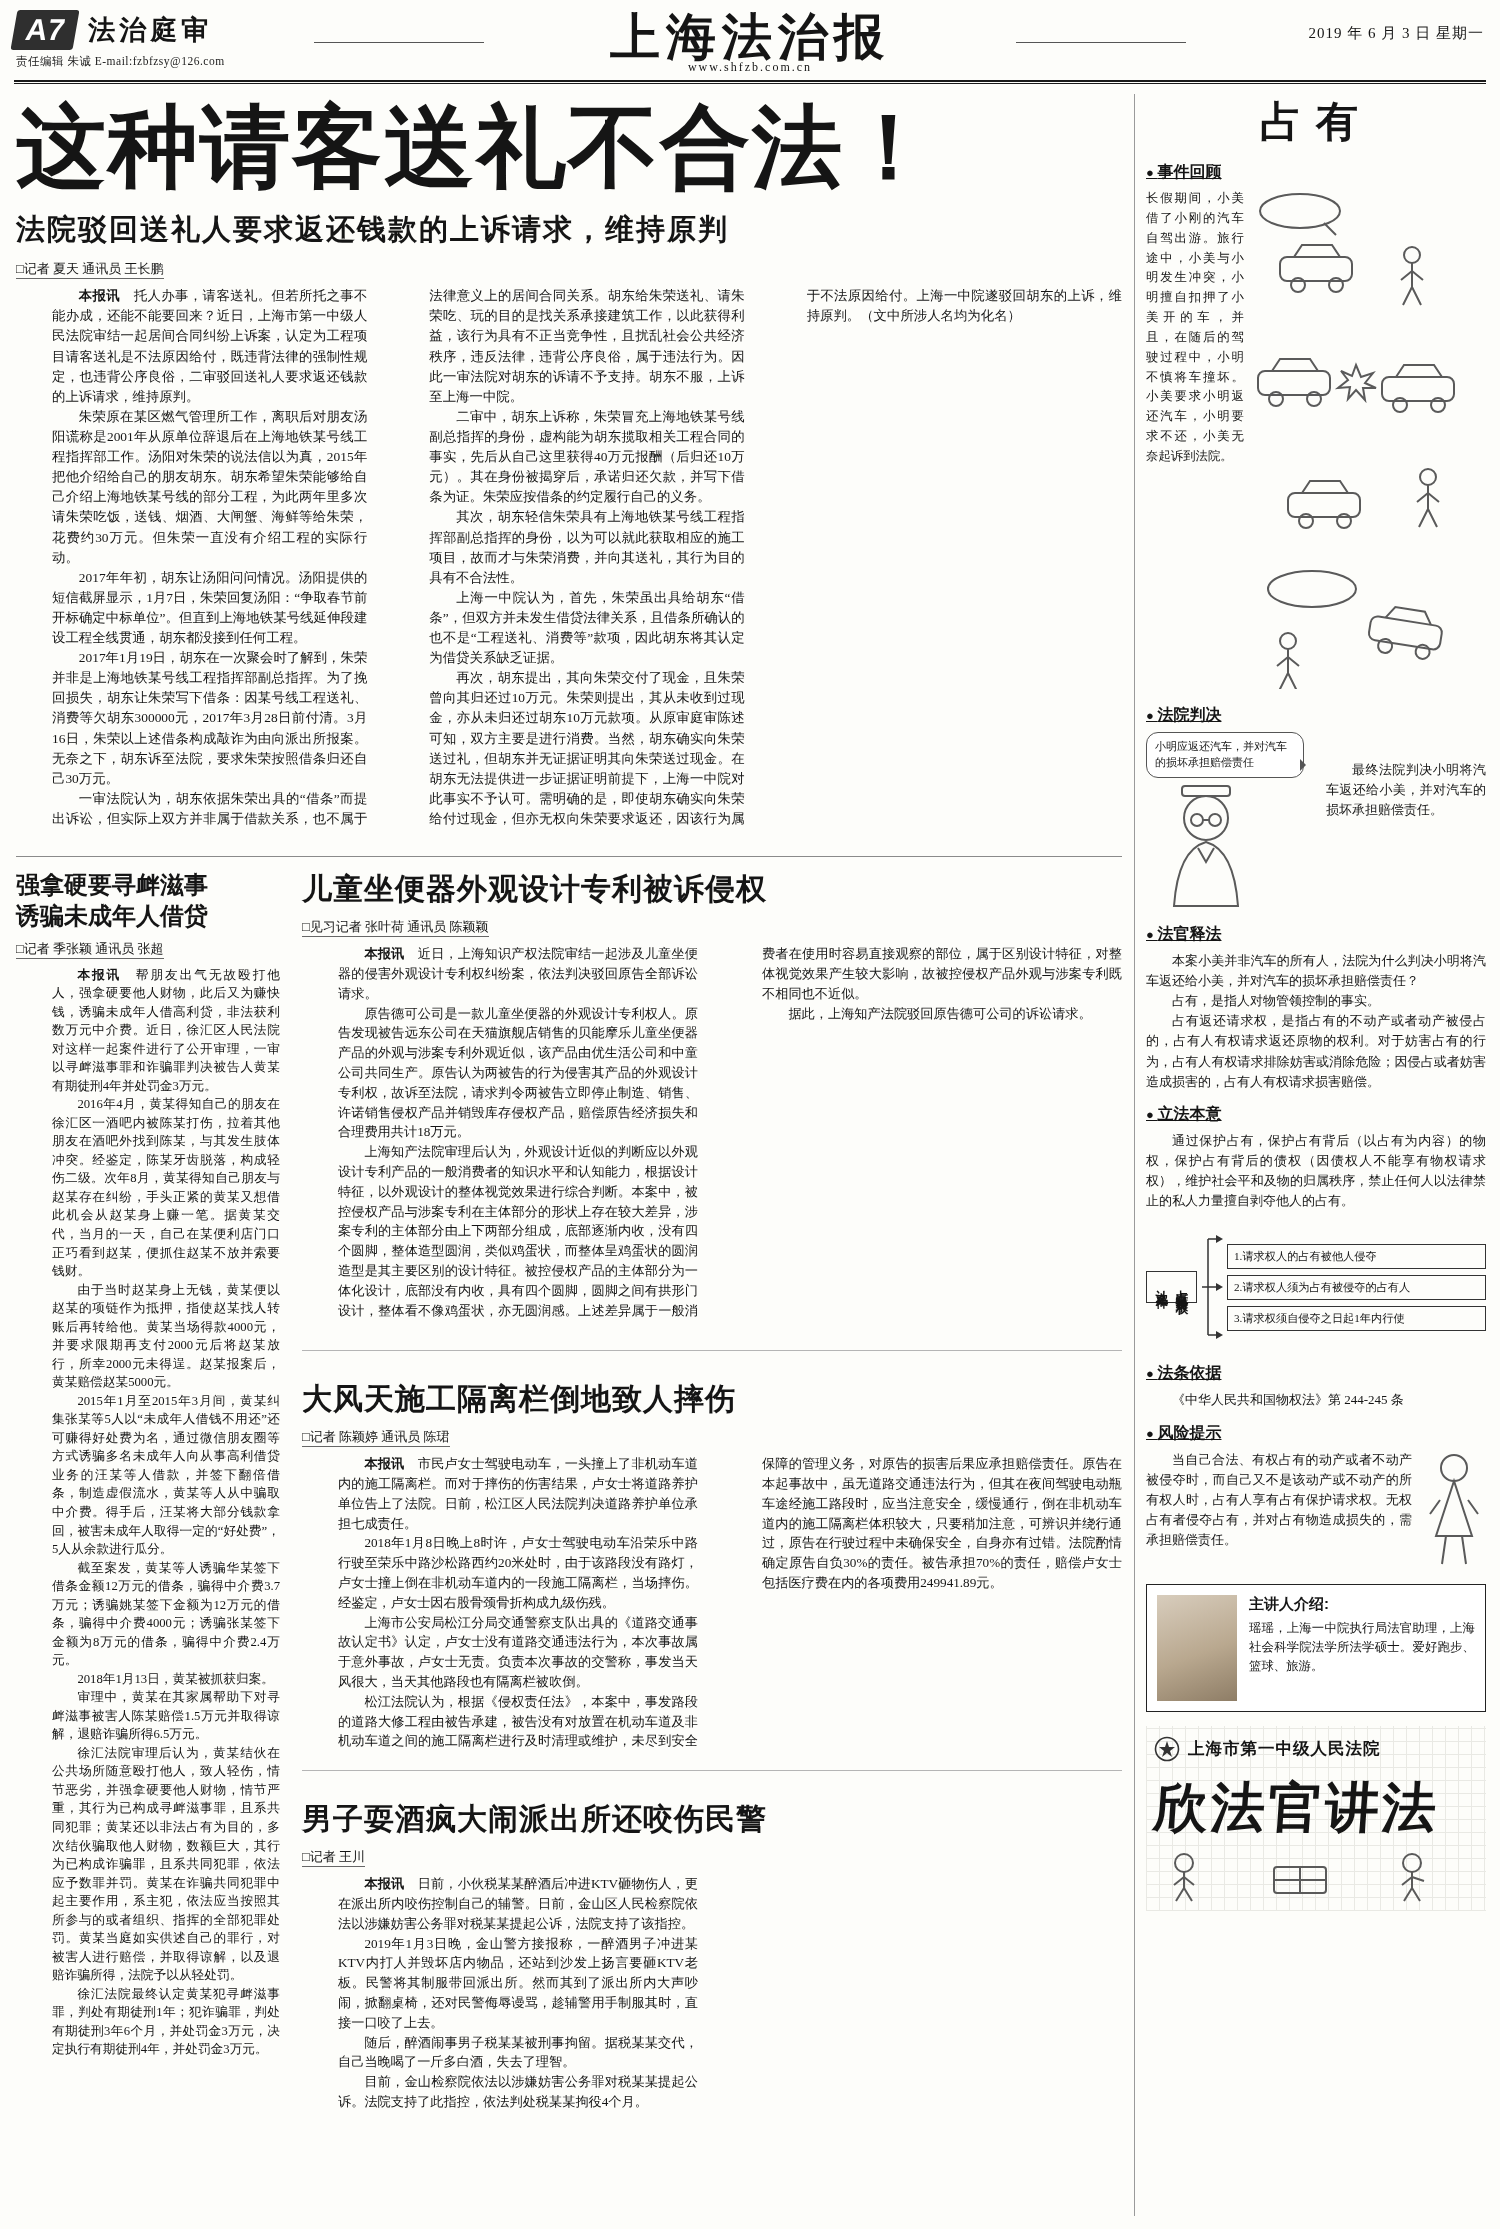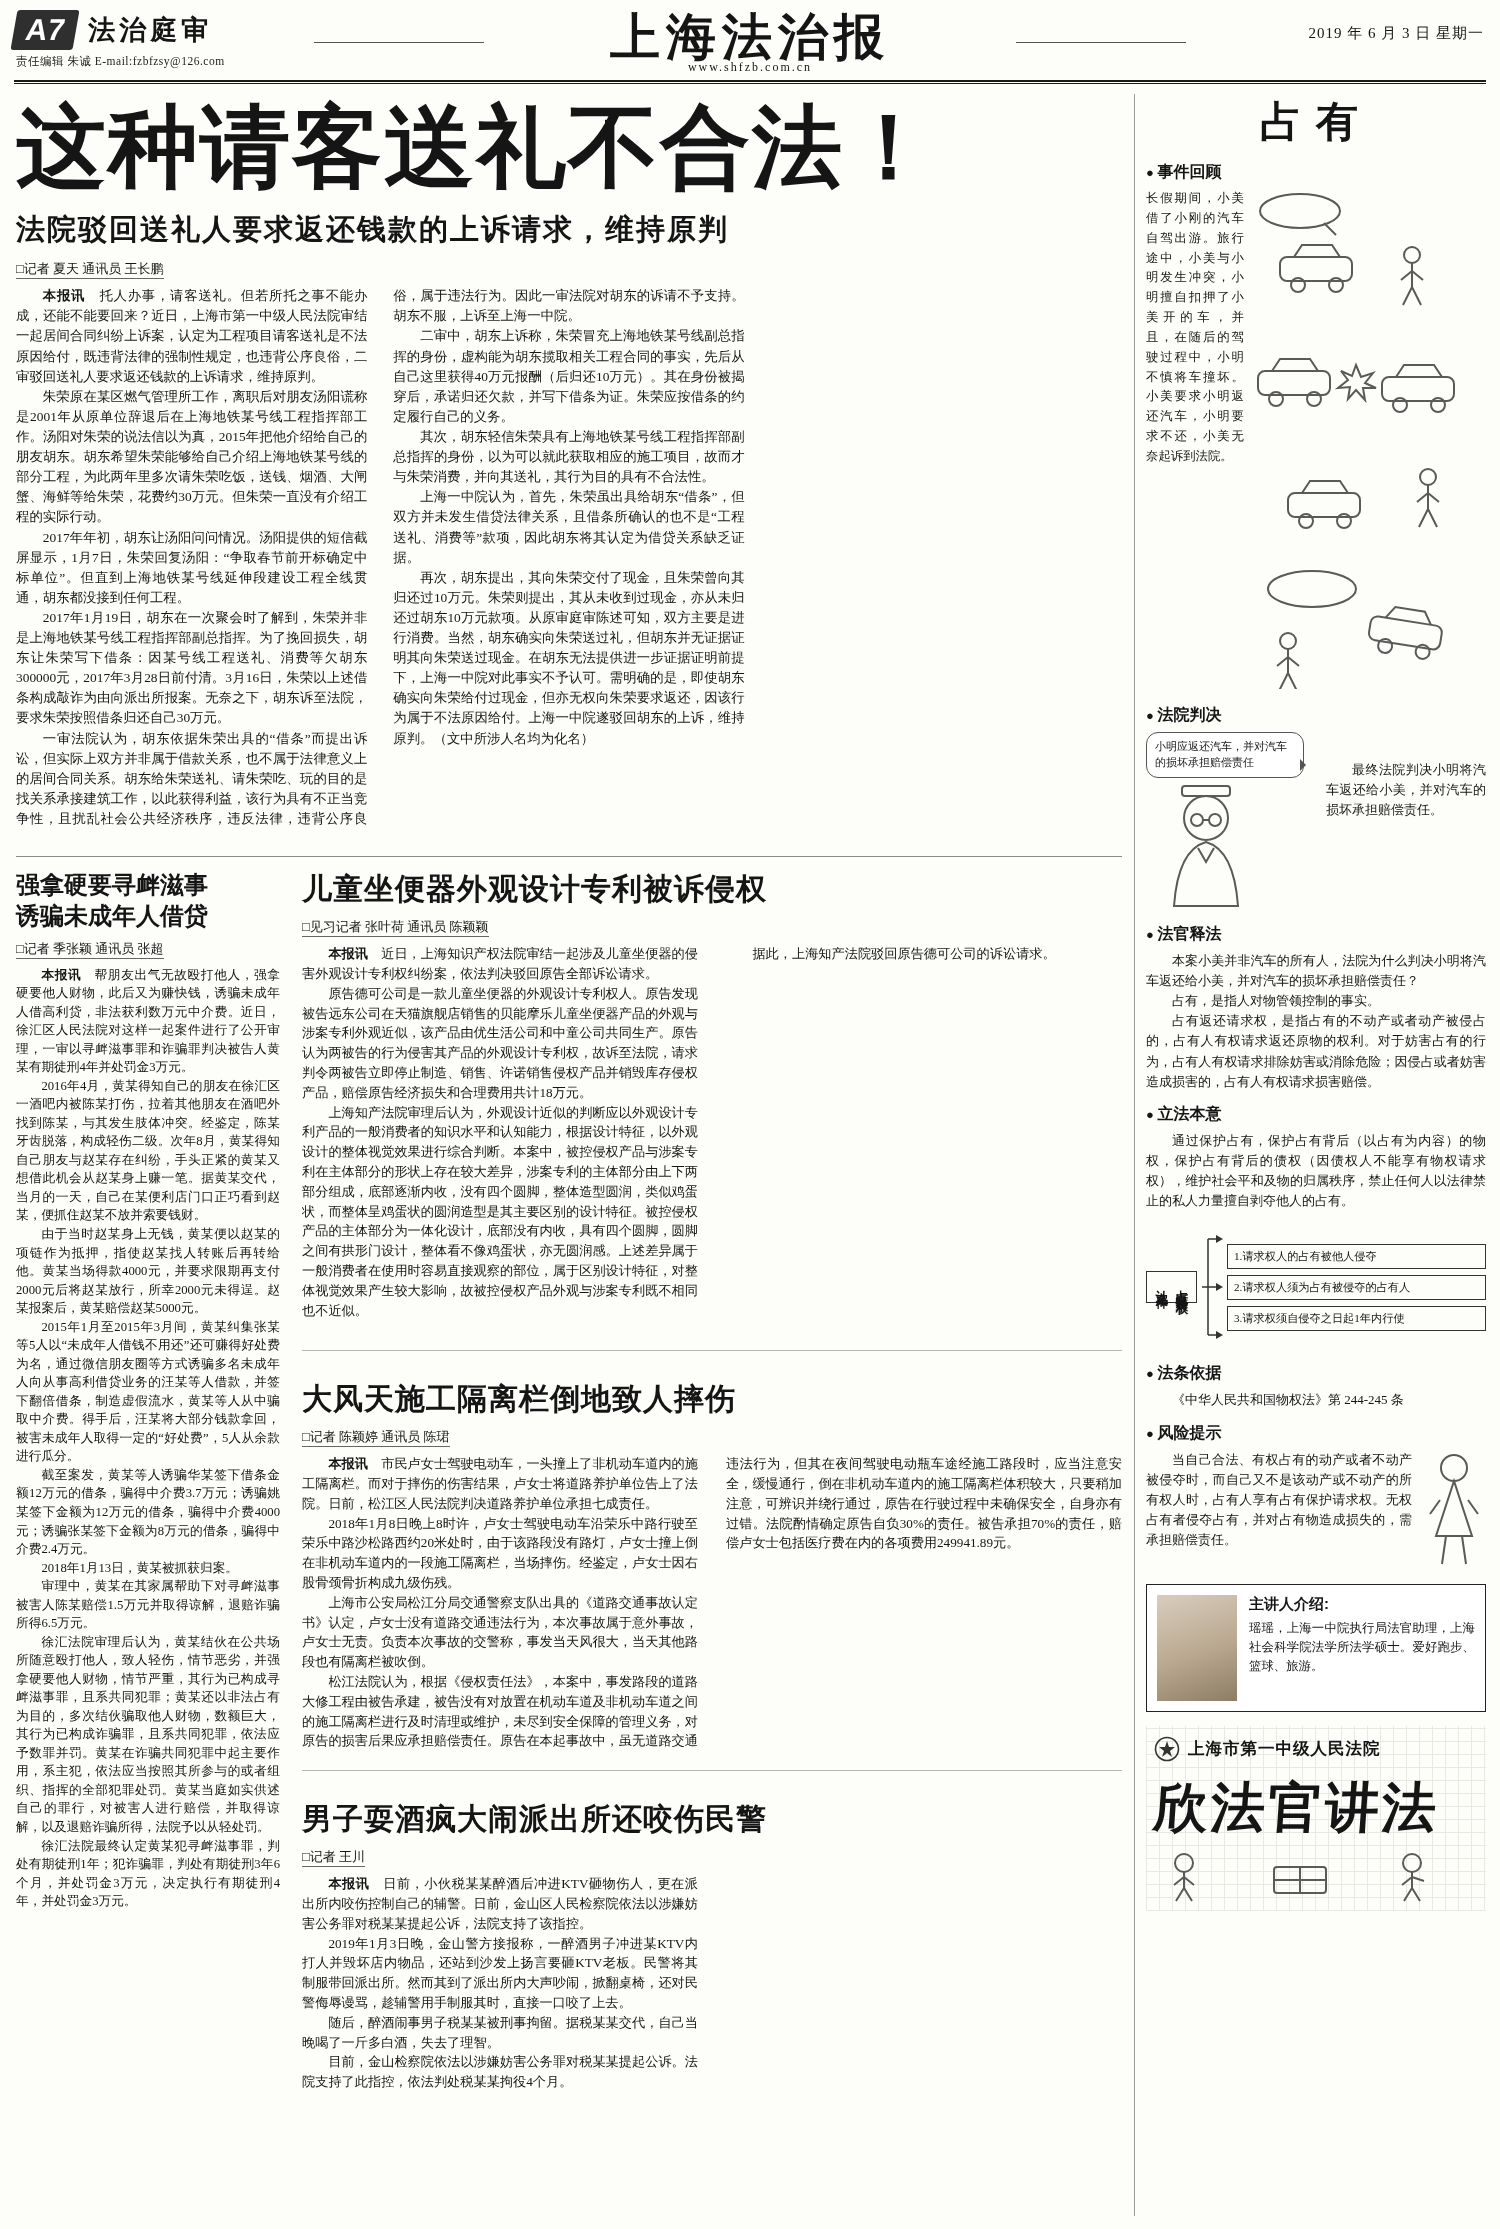--- a/index.html
+++ b/index.html
@@ -27,39 +27,39 @@
   .main { position:absolute; left:16px; top:94px; width:1106px; }
   .vrule { position:absolute; left:1134px; top:94px; height:2122px; width:1px; background:#9a9a9a; }
 
   .lead-title { font-family:"Liberation Sans",sans-serif; font-weight:900; font-size:90px; line-height:1.18;
                 letter-spacing:2px; white-space:nowrap; }
   .lead-sub { font-family:"Liberation Sans",sans-serif; font-weight:700; font-size:29px; margin:10px 0 10px; letter-spacing:2px; }
   .byline { font-size:13px; margin-bottom:8px; }
   .byline span { border-bottom:1px solid #666; padding-bottom:2px; }
   .lead-body { height:556px; column-count:3; column-gap:26px; column-fill:auto; overflow:hidden;
                font-size:13.4px; line-height:1.5; }
-  .body p { text-indent:2em; text-align:justify; }
+  .body p { text-indent:2em; text-align:justify;margin-left:36px; }
   .section-divider { border:none; border-top:1px solid #8a8a8a; margin:14px 0 12px; }
 
   .lower { display:flex; gap:22px; }
   .col-left { width:264px; flex:none; }
   .a2-title { font-family:"Liberation Sans",sans-serif; font-weight:900; font-size:24px; line-height:1.3; margin-bottom:8px; }
   .a2-title span { display:block; }
   .a2-body { height:1240px; overflow:hidden; font-size:12.7px; line-height:1.46; }
   .col-right { flex:1; min-width:0; }
   .art-title { font-family:"Liberation Sans",sans-serif; font-weight:900; font-size:30px; letter-spacing:1px; margin-bottom:8px; }
   .two-col { column-count:2; column-gap:28px; column-fill:auto; overflow:hidden; font-size:13.2px; line-height:1.5; }
   .art3-body { height:392px; } .art4-body { height:302px; } .art5-body { height:258px; }
   .art + .art { border-top:1px solid #b5b5b5; margin-top:14px; padding-top:28px; }
 
   
   .sidebar { position:absolute; left:1146px; top:94px; width:340px; height:2122px; overflow:hidden; font-size:13px; }
   .sb-title { font-family:"Liberation Sans",sans-serif; font-weight:900; font-size:42px; letter-spacing:14px;
               text-align:center; margin:0 0 10px; }
-  .sb-head { font-family:"Liberation Sans",sans-serif; font-weight:900; font-size:16px; margin:12px 0 6px; }
+  .sb-head { font-family:"Liberation Sans",sans-serif; font-weight:900; font-size:16px; margin:12px 0 6px;text-decoration:underline; }
   .sb-head::before { content:"● "; font-size:13px; }
   .sb-text p { text-indent:2em; text-align:justify; line-height:1.55; font-size:13px; }
 
   .review { display:flex; gap:8px; }
   .review-text { width:98px; flex:none; font-size:12.4px; line-height:1.6; text-align:justify; }
   .review-art { flex:1; }
   .doodle { stroke:#5a5a5a; fill:none; stroke-width:2; }
 
   .verdict-bubble { border:1.3px solid #555; border-radius:12px; padding:6px 8px; font-size:11px;
                     line-height:1.45; width:158px; position:relative; background:#fff; }

